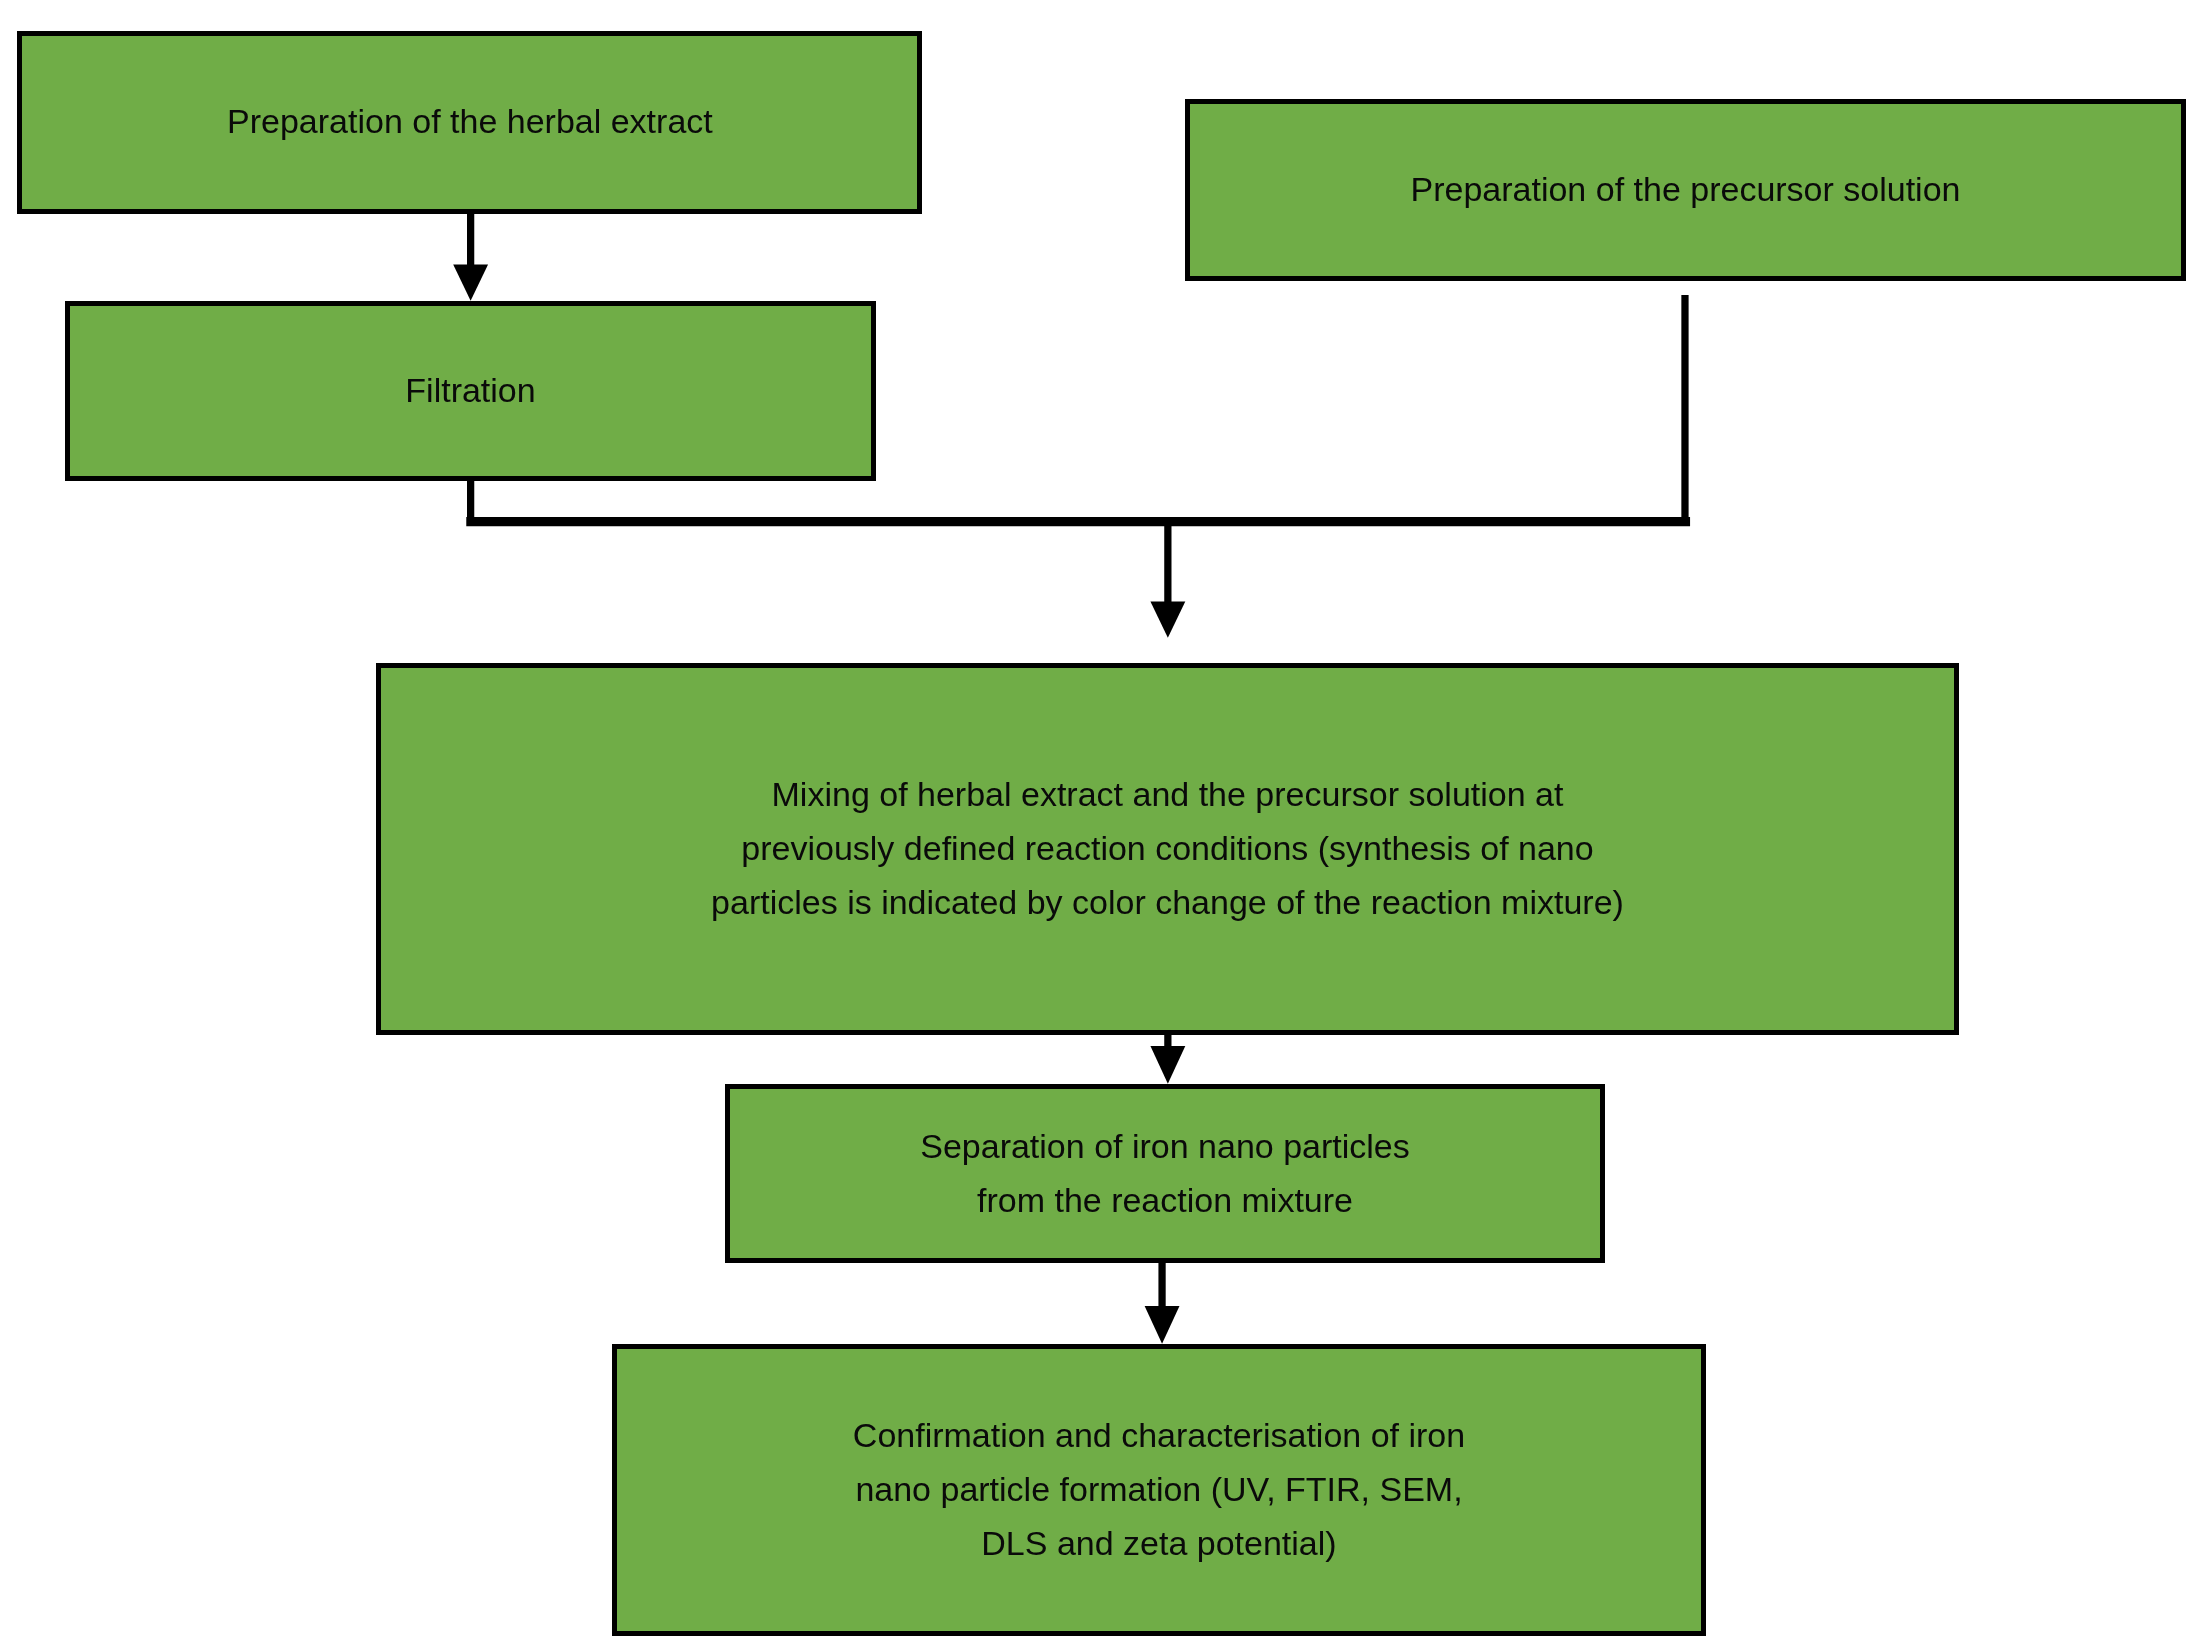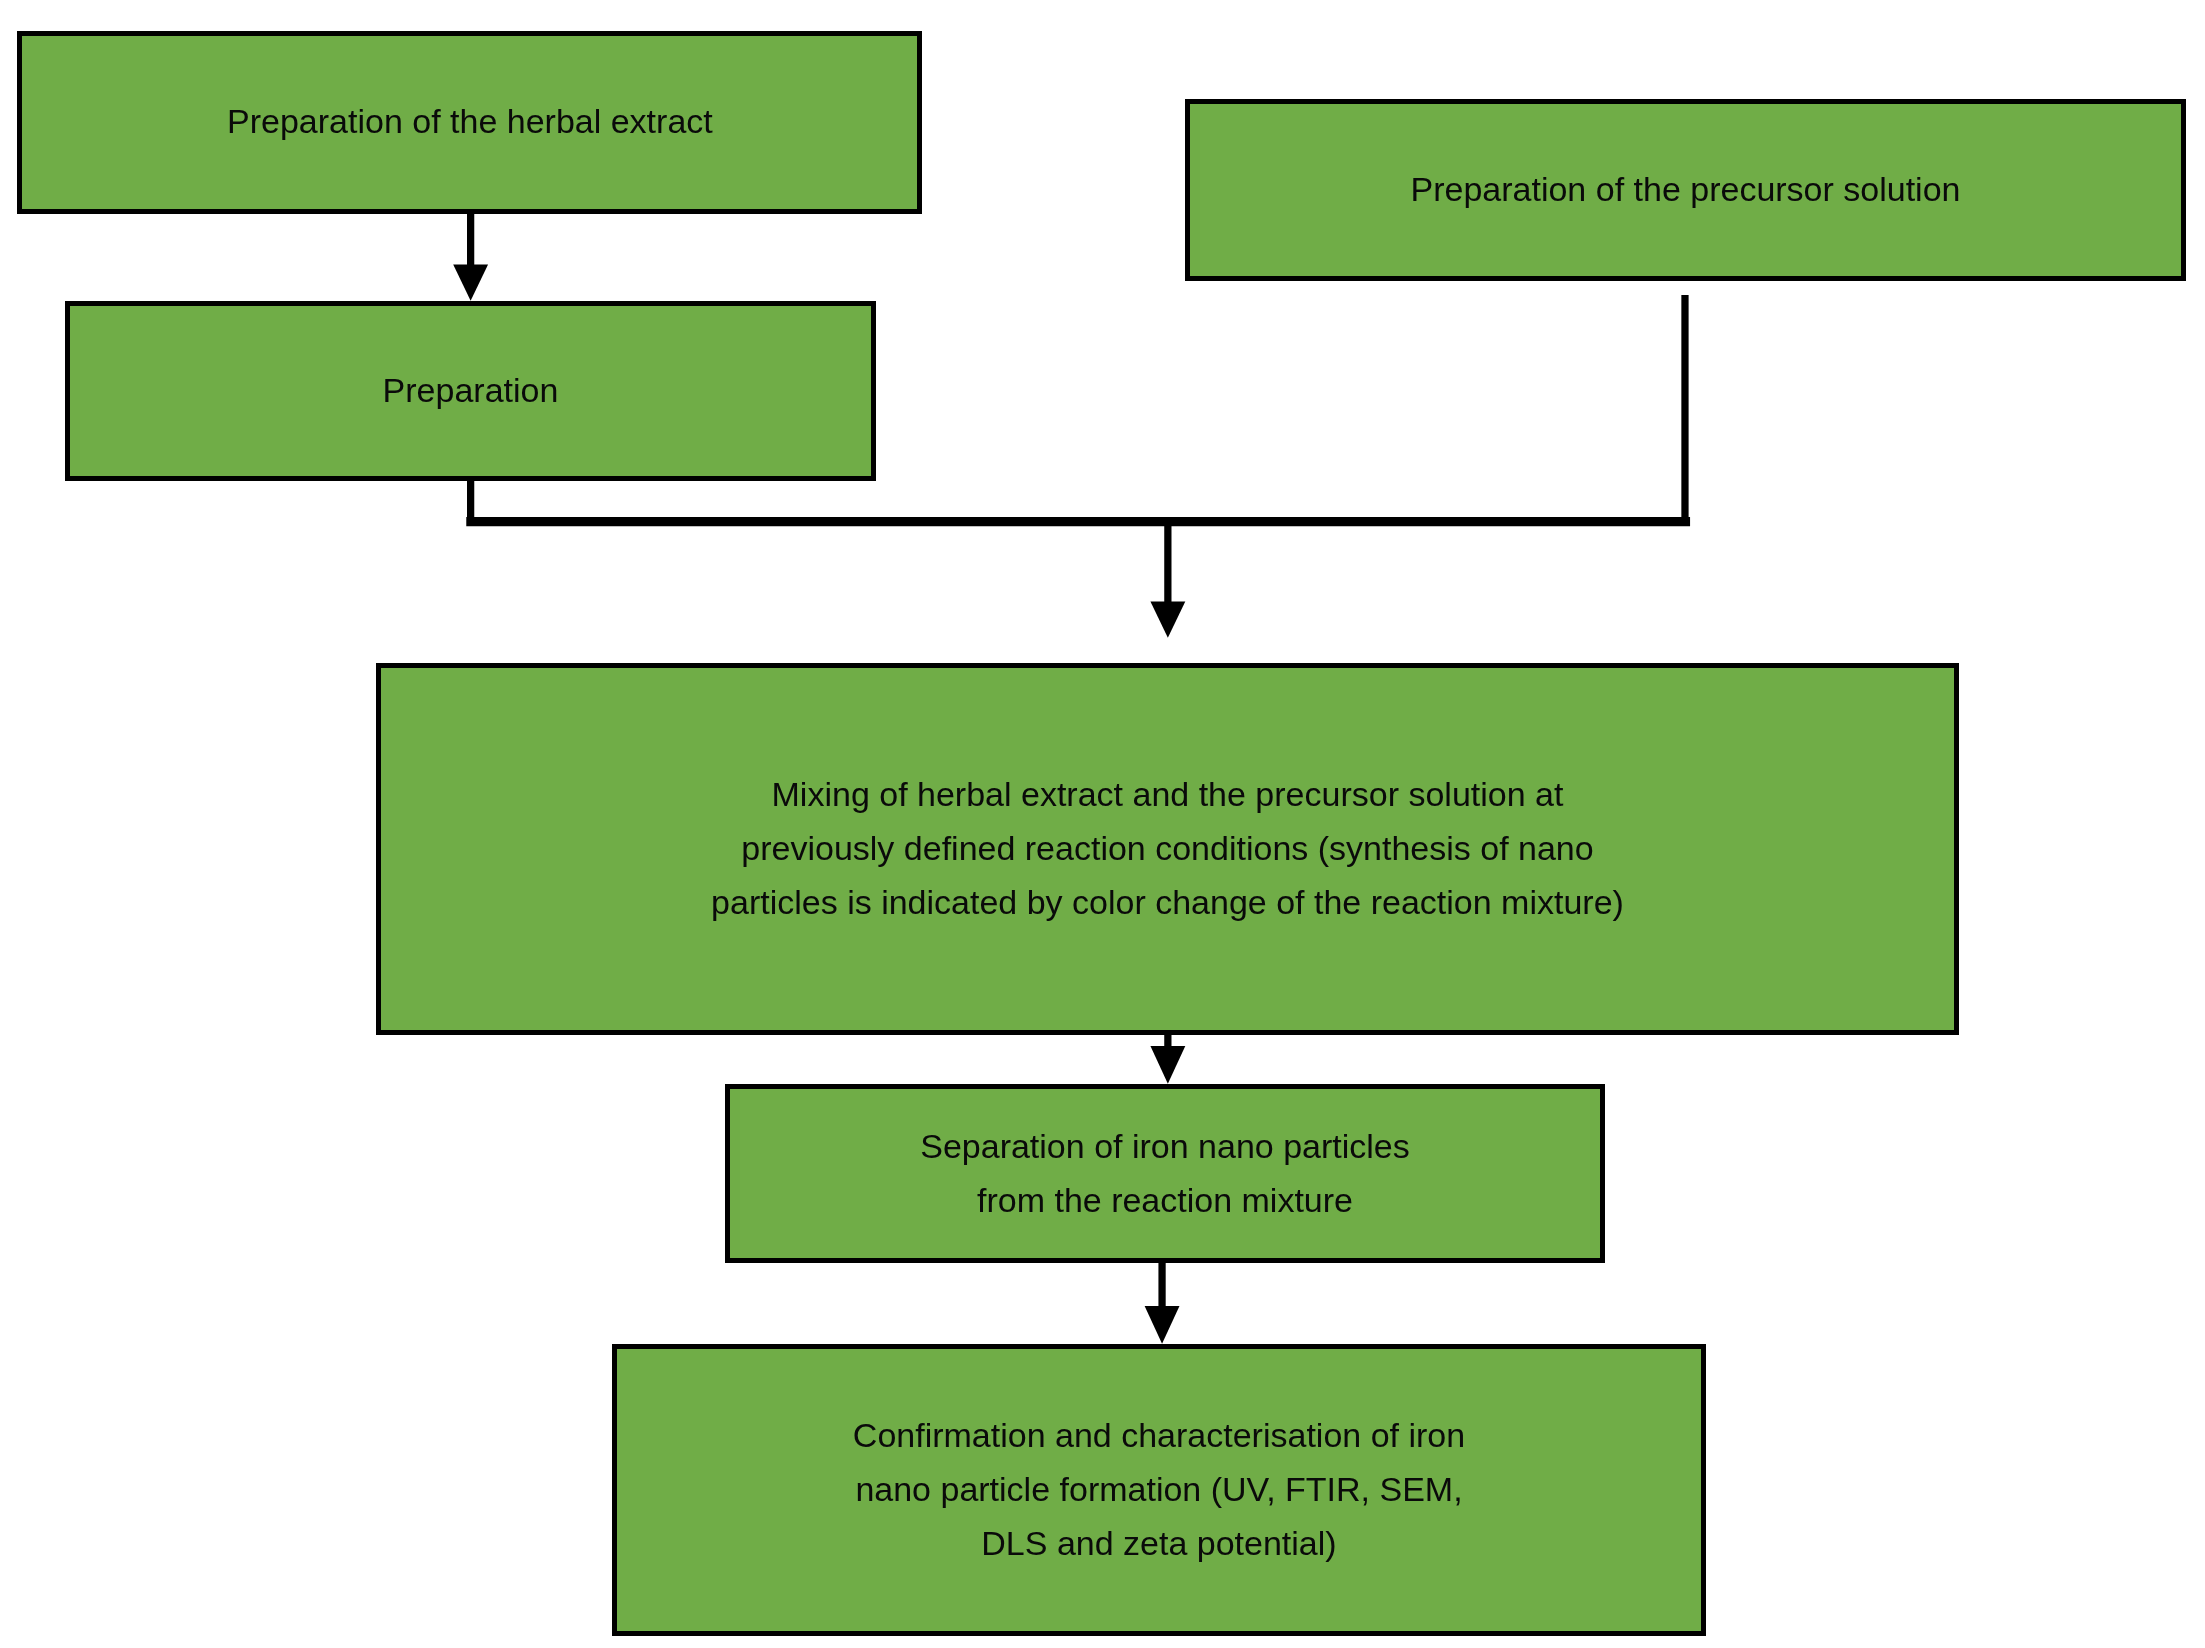--- a/index.html
+++ b/index.html
@@ -80,21 +80,21 @@
 
   <div class="node" id="node-herbal">
     <span>Preparation of the herbal extract</span>
   </div>
 
   <div class="node" id="node-precursor">
     <span>Preparation of the precursor solution</span>
   </div>
 
   <div class="node" id="node-filtration">
-    <span>Preparation</span>
+    <span>Filtration</span>
   </div>
 
   <div class="node" id="node-mixing">
     <span>Mixing of herbal extract and the precursor solution at
 previously defined reaction conditions (synthesis of nano
 particles is indicated by color change of the reaction mixture)</span>
   </div>
 
   <div class="node" id="node-separation">
     <span>Separation of iron nano particles

